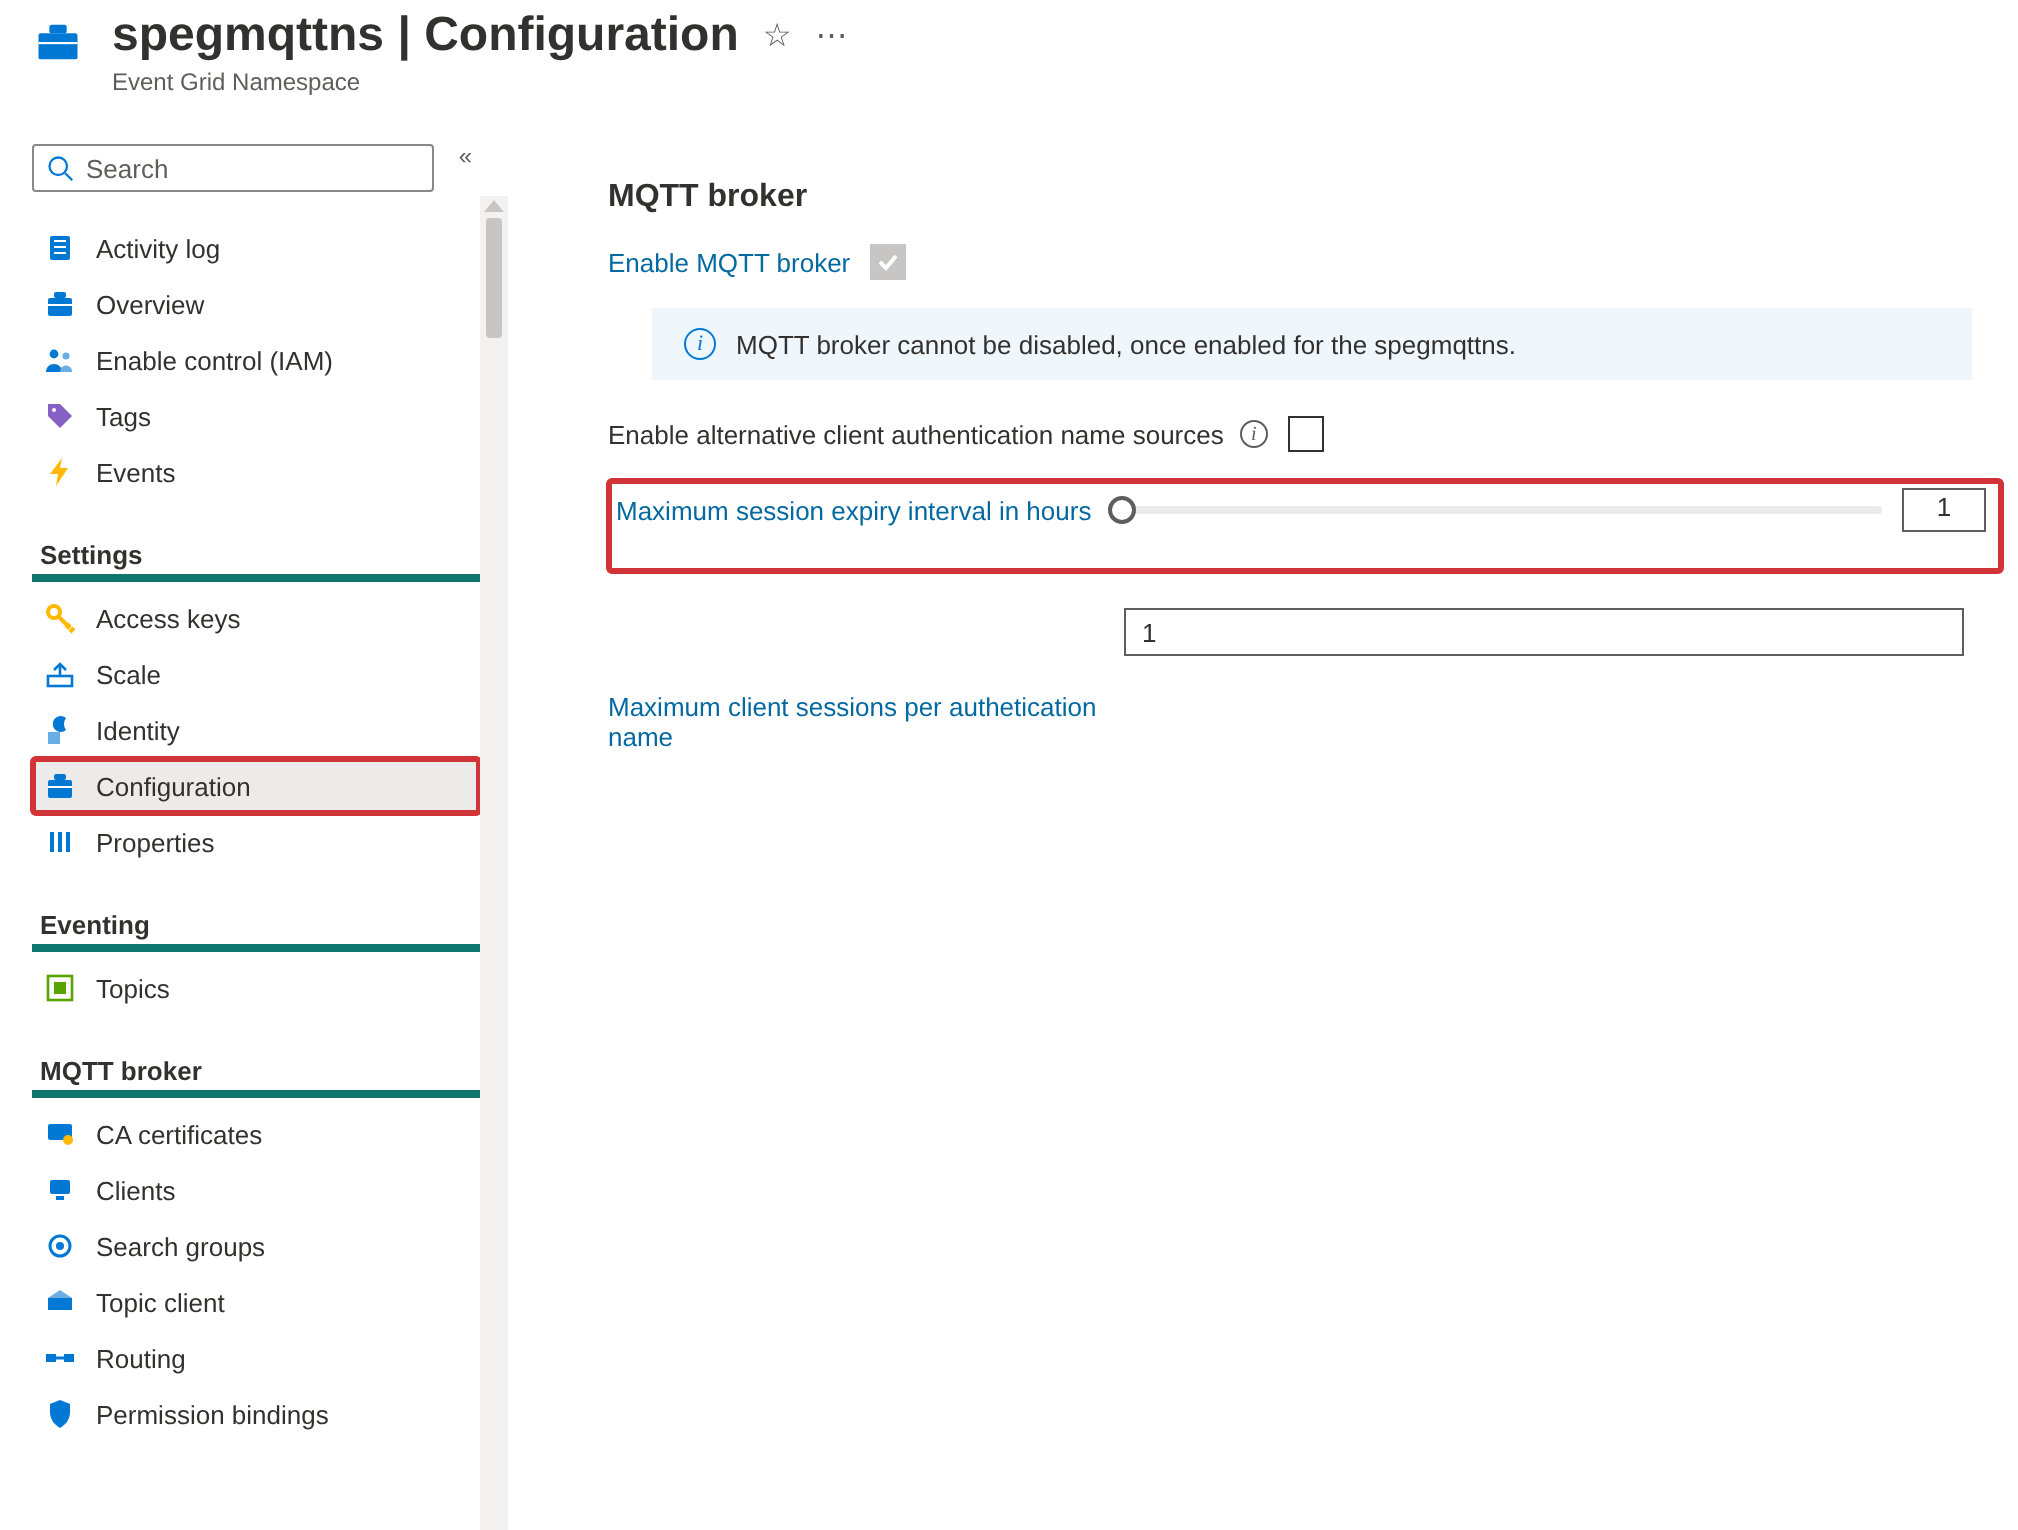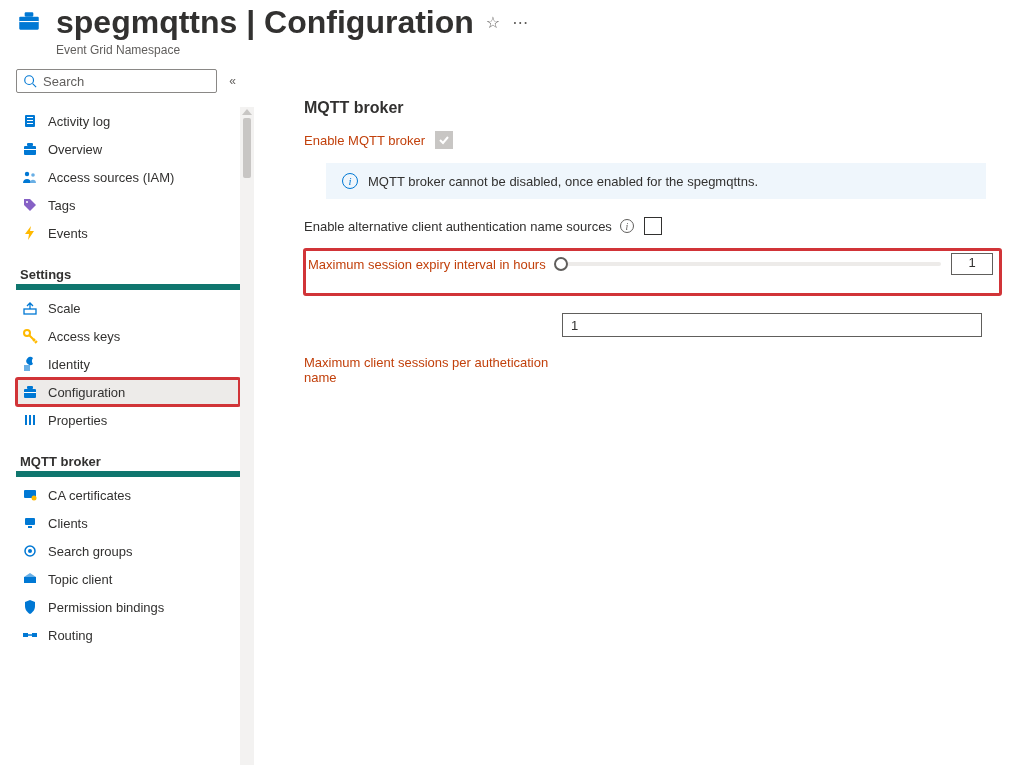--- a/index.html
+++ b/index.html
@@ -15,42 +15,42 @@
   }
   .page { display: flex; flex-direction: column; height: 100%; }
 
   
   .header { display: flex; align-items: flex-start; padding: 4px 16px 10px 16px; }
   .header-icon {
     width: 26px; height: 26px; margin-top: 4px; margin-right: 14px;
     display: flex; align-items: center; justify-content: center;
   }
   .header-title-row { display: flex; align-items: center; gap: 12px; }
-  .header-title   { font-size: 32px; font-weight: 600; color: #323130; }
+  .header-title   { font-size: 24px; font-weight: 600; color: #323130; }
   .header-resname { font-weight: 600; }
   .header-subtitle{ font-size: 12px; color: #605e5c; margin-top: 2px; }
   .header-star, .header-more { cursor: pointer; color: #605e5c; font-size: 16px; }
 
   
   .body { display: flex; flex: 1; min-height: 0; }
 
   
   .sidebar { width: 248px; padding: 2px 8px 8px 16px; position: relative; }
   .search-wrap { display: flex; align-items: center; gap: 8px; }
   .search-box  {
     display: flex; align-items: center; gap: 6px;
     border: 1px solid #8a8886; border-radius: 2px;
     height: 24px; padding: 0 6px; flex: 1;
-    color: #605e5c; font-size: 13px; background: #fff;
+    color: #605e5c; font-size: 13px; background: #fff; margin-top: 12px;
   }
   .search-box svg { width: 14px; height: 14px; }
   .collapse-btn { color: #605e5c; cursor: pointer; font-size: 12px; padding: 0 4px; }
 
   .nav-section { margin-top: 14px; }
-  .nav-heading { font-weight: 600; font-size: 13px; color: #323130; padding: 6px 4px 2px 4px; border-bottom: 6px solid #0f766e; margin-bottom: 4px; }
+  .nav-heading { font-weight: 600; font-size: 13px; color: #323130; padding: 6px 4px 2px 4px; border-bottom: 4px solid #0f766e; margin-bottom: 4px; }
   .nav-item {
     display: flex; align-items: center; gap: 10px;
     padding: 6px 6px; border-radius: 2px; cursor: pointer;
     font-size: 13px; color: #323130;
   }
   .nav-item.selected { background: #edebe9; }
   .nav-item.highlight-box { outline: 3px solid #d13438; outline-offset: -2px; }
   .nav-icon { width: 16px; height: 16px; display: inline-flex; align-items: center; justify-content: center; flex-shrink: 0; }
   .nav-icon svg { width: 16px; height: 16px; }
 
@@ -58,21 +58,21 @@
     position: absolute; right: -6px; top: 40px; bottom: 0;
     width: 14px; background: #f3f2f1;
   }
   .scroll-thumb-top { width: 0; height: 0; border-left: 5px solid transparent; border-right: 5px solid transparent; border-bottom: 6px solid #c8c6c4; margin: 2px auto 3px auto; }
   .scroll-thumb { width: 8px; height: 60px; background: #c8c6c4; margin: 0 auto; border-radius: 2px; }
 
   
   .main { flex: 1; padding: 32px 8px 8px 56px; overflow: auto; }
   .section-title { font-size: 16px; font-weight: 600; margin-bottom: 14px; }
   .field-row { display: flex; align-items: center; gap: 10px; margin-bottom: 14px; }
-  .field-label { color: #c2410c; font-size: 13px; min-width: 240px; }
+  .field-label { color: #0369a1; font-size: 13px; min-width: 240px; }
   .field-label.short { min-width: auto; }
   .check-disabled {
     width: 18px; height: 18px; background: #c8c6c4; display: inline-flex;
     align-items: center; justify-content: center;
   }
   .check-disabled svg { width: 12px; height: 12px; stroke: #fff; }
 
   .info-banner {
     display: flex; align-items: center; gap: 10px;
     background: #eff6fc; border-left: 2px solid #eff6fc;
@@ -175,21 +175,21 @@
           </div>
           <div class="nav-item">
             <span class="nav-icon">
               <svg viewBox="0 0 16 16">
                 <circle cx="5" cy="5" r="2.2" fill="#0078d4"></circle>
                 <path d="M1 14c0-2.4 1.8-4 4-4s4 1.6 4 4" fill="#0078d4"></path>
                 <circle cx="11" cy="6" r="1.8" fill="#69afe5"></circle>
                 <path d="M8 14c0-2 1.4-3.2 3-3.2s3 1.2 3 3.2" fill="#69afe5"></path>
               </svg>
             </span>
-            <span>Access sources (IAM)</span>
+            <span>Enable control (IAM)</span>
           </div>
           <div class="nav-item">
             <span class="nav-icon">
               <svg viewBox="0 0 16 16">
                 <path d="M2 2h6l6 6-6 6-6-6z" fill="#8661c5"></path>
                 <circle cx="5" cy="5" r="1" fill="#fff"></circle>
               </svg>
             </span>
             <span>Tags</span>
           </div>
@@ -202,34 +202,34 @@
             <span>Events</span>
           </div>
         </div>
 
       <div class="nav-section">
         <div class="nav-heading">Settings</div>
         <div id="nav-settings">
             <div class="nav-item">
               <span class="nav-icon">
                 <svg viewBox="0 0 16 16">
+                  <circle cx="5" cy="5" r="3" fill="none" stroke="#ffb900" stroke-width="2"></circle>
+                  <path d="M7 7l6 6M11 13l2-2M13 15l2-2" stroke="#ffb900" stroke-width="2" fill="none"></path>
+                </svg>
+              </span>
+              <span>Access keys</span>
+            </div>
+            <div class="nav-item">
+              <span class="nav-icon">
+                <svg viewBox="0 0 16 16">
                   <rect x="2" y="9" width="12" height="5" fill="none" stroke="#0078d4" stroke-width="1.3"></rect>
                   <path d="M8 9V3M5 6l3-3 3 3" fill="none" stroke="#0078d4" stroke-width="1.3"></path>
                 </svg>
               </span>
               <span>Scale</span>
-            </div>
-            <div class="nav-item">
-              <span class="nav-icon">
-                <svg viewBox="0 0 16 16">
-                  <circle cx="5" cy="5" r="3" fill="none" stroke="#ffb900" stroke-width="2"></circle>
-                  <path d="M7 7l6 6M11 13l2-2M13 15l2-2" stroke="#ffb900" stroke-width="2" fill="none"></path>
-                </svg>
-              </span>
-              <span>Access keys</span>
             </div>
             <div class="nav-item">
               <span class="nav-icon">
                 <svg viewBox="0 0 16 16">
                   <path d="M11 8a4 4 0 1 1 0-6 5 5 0 0 0 0 6z" fill="#0078d4"></path>
                   <rect x="2" y="9" width="6" height="6" fill="#69afe5"></rect>
                 </svg>
               </span>
               <span>Identity</span>
             </div>
@@ -249,20 +249,34 @@
                   <rect x="3" y="3" width="2" height="10" fill="#0078d4"></rect>
                   <rect x="7" y="3" width="2" height="10" fill="#0078d4"></rect>
                   <rect x="11" y="3" width="2" height="10" fill="#0078d4"></rect>
                 </svg>
               </span>
               <span>Properties</span>
             </div>
           </div>
       </div>
 
+      <div class="nav-section">
+        <div class="nav-heading">Eventing</div>
+        <div id="nav-eventing">
+            <div class="nav-item">
+              <span class="nav-icon">
+                <svg viewBox="0 0 16 16">
+                  <rect x="2" y="2" width="12" height="12" fill="none" stroke="#57a300" stroke-width="1.3"></rect>
+                  <rect x="5" y="5" width="6" height="6" fill="#57a300"></rect>
+                </svg>
+              </span>
+              <span>Topics</span>
+            </div>
+          </div>
+      </div>
 
       <div class="nav-section">
         <div class="nav-heading">MQTT broker</div>
         <div id="nav-mqtt">
             <div class="nav-item">
               <span class="nav-icon">
                 <svg viewBox="0 0 16 16">
                   <rect x="2" y="3" width="12" height="8" rx="1" fill="#0078d4"></rect>
                   <circle cx="12" cy="11" r="2.5" fill="#ffb900"></circle>
                 </svg>
@@ -292,34 +306,34 @@
                 <svg viewBox="0 0 16 16">
                   <rect x="2" y="6" width="12" height="6" fill="#0078d4"></rect>
                   <path d="M2 6l6-4 6 4" fill="#69afe5"></path>
                 </svg>
               </span>
               <span>Topic client</span>
             </div>
             <div class="nav-item">
               <span class="nav-icon">
                 <svg viewBox="0 0 16 16">
-                  <path d="M8 1l5 2v4c0 4-2.5 6.5-5 8-2.5-1.5-5-4-5-8V3z" fill="#0078d4"></path>
-                </svg>
-              </span>
-              <span>Permission bindings</span>
-            </div>
-            <div class="nav-item">
-              <span class="nav-icon">
-                <svg viewBox="0 0 16 16">
                   <rect x="1" y="6" width="5" height="4" fill="#0078d4"></rect>
                   <rect x="10" y="6" width="5" height="4" fill="#0078d4"></rect>
                   <path d="M6 8h4" stroke="#0078d4" stroke-width="1.5"></path>
                 </svg>
               </span>
               <span>Routing</span>
+            </div>
+            <div class="nav-item">
+              <span class="nav-icon">
+                <svg viewBox="0 0 16 16">
+                  <path d="M8 1l5 2v4c0 4-2.5 6.5-5 8-2.5-1.5-5-4-5-8V3z" fill="#0078d4"></path>
+                </svg>
+              </span>
+              <span>Permission bindings</span>
             </div>
           </div>
       </div>
 
       <div class="scroll-track">
         <div class="scroll-thumb-top"></div>
         <div class="scroll-thumb"></div>
       </div>
     </div>
 

